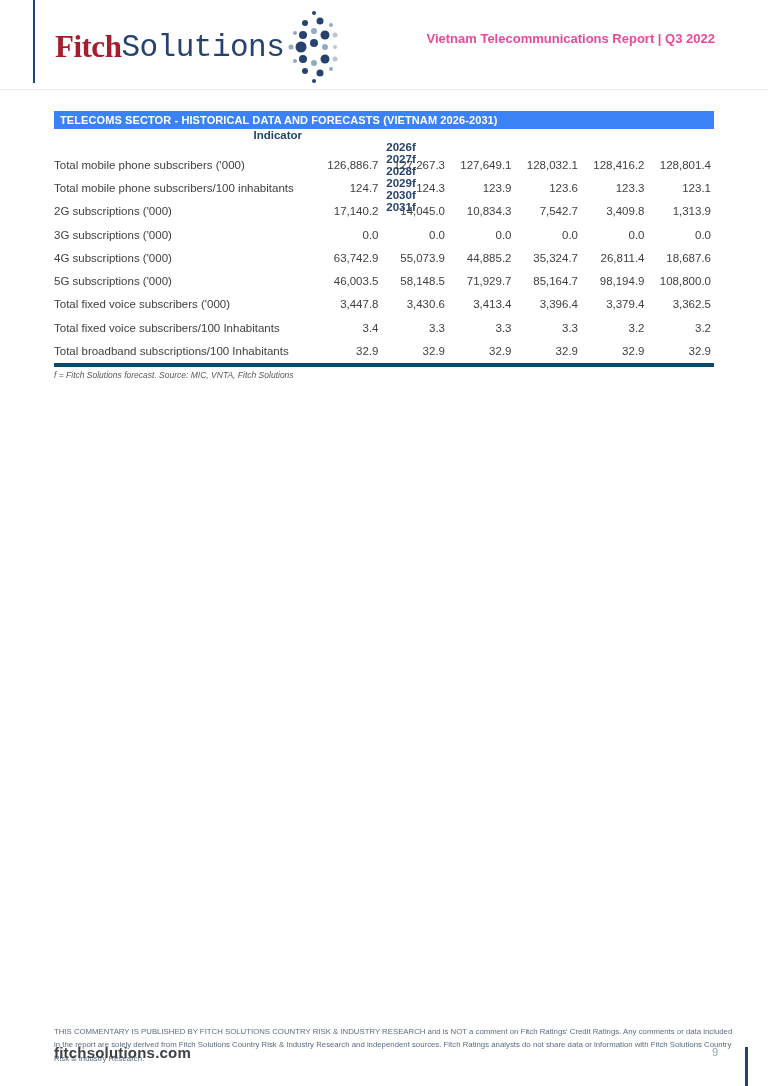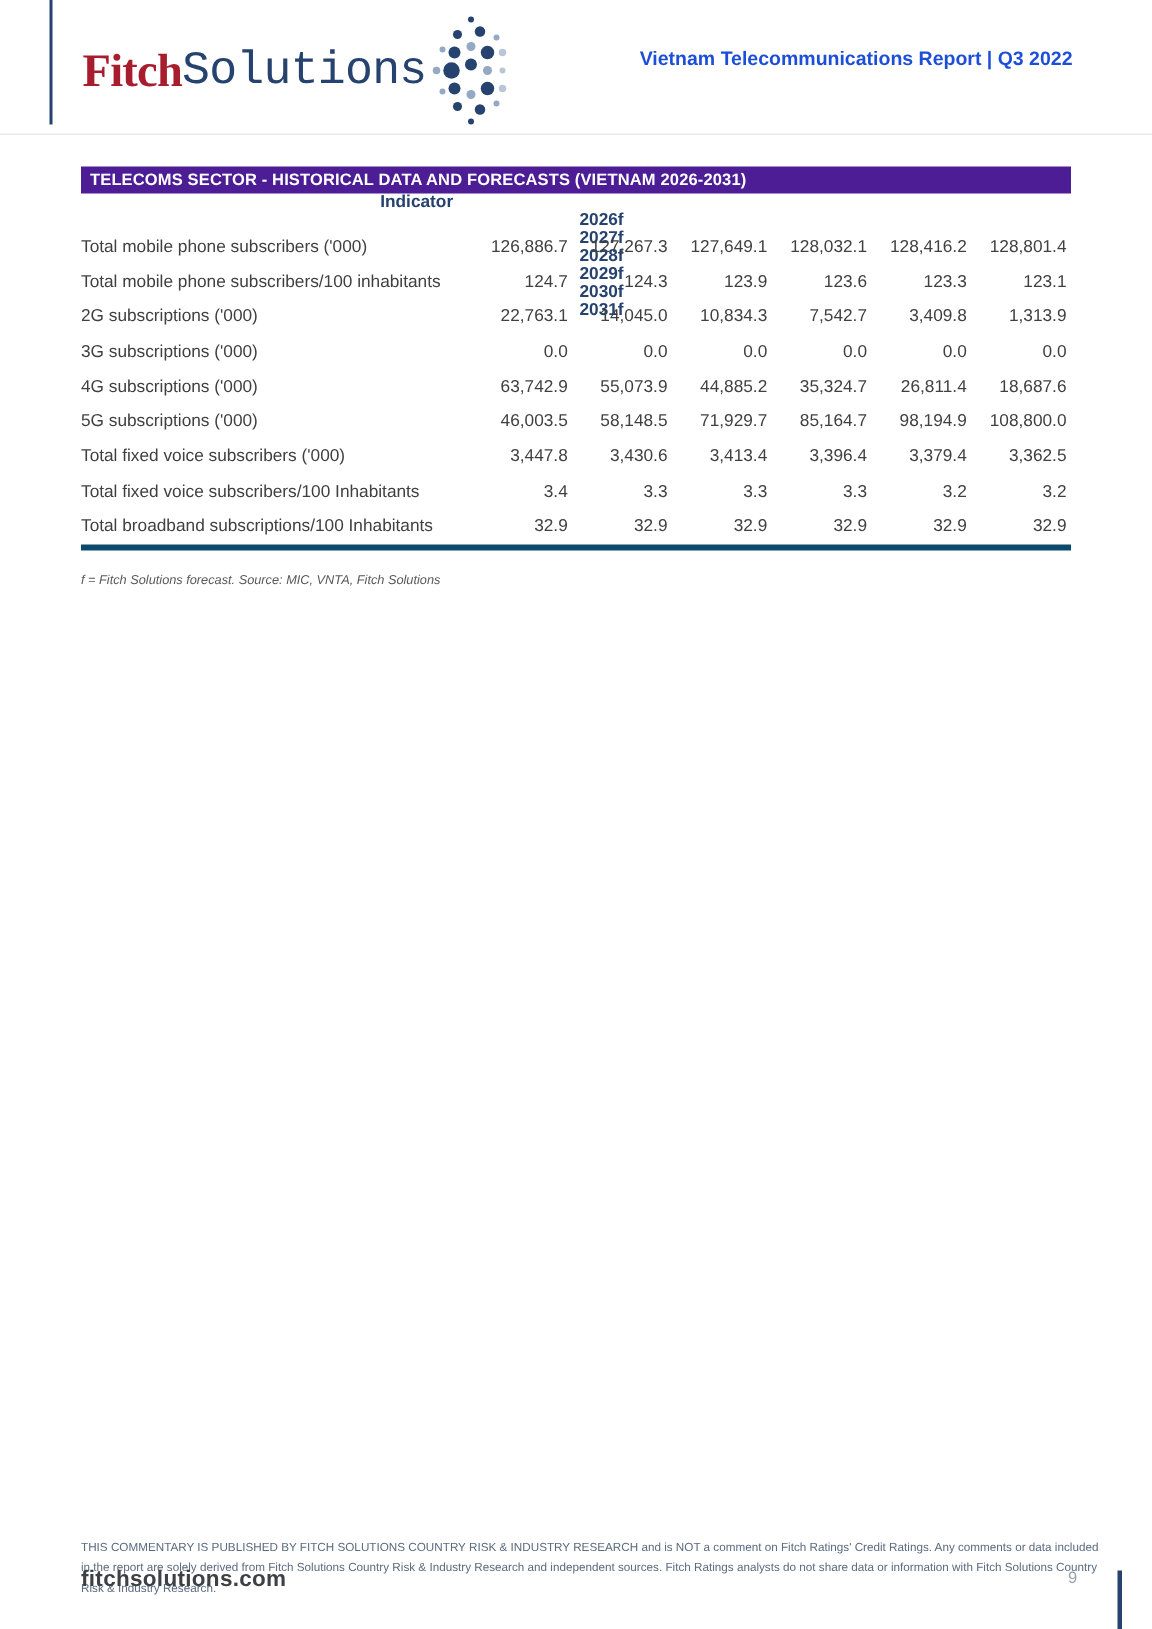--- a/index.html
+++ b/index.html
@@ -8,37 +8,37 @@
     position:relative; width:768px; height:1086px; background:#ffffff;
     font-family:"Liberation Sans", sans-serif; overflow:hidden;
   }
   
   .left-accent { position:absolute; left:33px; top:0; width:2px; height:83px; background:#26426F; }
   
   .logo-wrap { position:absolute; left:55px; top:8px; height:78px; display:flex; align-items:center; }
   .logo-fitch { font-family:"Liberation Serif", serif; font-weight:600; font-size:31px; color:#A81D2D; letter-spacing:-0.5px; }
   .logo-solutions { font-family:Liberation Mono, monospace; font-weight:400; font-size:31px; color:#26426F; letter-spacing:-0.5px; }
   .logo-dots { width:54px; height:76px; margin-left:3px; }
-  .report-title { position:absolute; right:53px; top:31px; font-size:13px; font-weight:bold; color:#1d4ed8; }
+  .report-title { position:absolute; right:53px; top:31px; font-size:13px; font-weight:bold; color:#ec4899; }
   .header-divider { position:absolute; left:0; right:0; top:89px; height:1px; background:#e9e9e9; }
 
   
   .table { position:absolute; left:54px; top:111px; width:660px; }
   .table-titlebar {
-    background:#4c1d95; color:#ffffff; font-weight:bold; font-size:11px;
+    background:#3b82f6; color:#ffffff; font-weight:bold; font-size:11px;
     height:18px; line-height:18px; padding-left:6px; letter-spacing:0.1px;
   }
   .thead { display:flex; align-items:center; height:24px; padding-right:3px;
     color:#26426F; font-weight:bold; font-size:11.5px;flex-direction:column; }
   .trow { display:flex; align-items:center; height:23.3px; padding-right:3px;
     color:#404040; font-size:11.5px; }
   .cl { width:258px; text-align:left; white-space:nowrap; }
   .cv { width:66.5px; text-align:right; white-space:nowrap; }
   .tbody { border-bottom:4px solid #0c4a6e; }
-  .footnote { margin-top:14px; font-size:8.5px; font-style:italic; color:#595959; }
+  .footnote { margin-top:3px; font-size:8.5px; font-style:italic; color:#595959; }
 
   
   .disclaimer {
     position:absolute; left:54px; top:1025px; width:686px;
     font-size:7.8px; line-height:1.72; color:#5B6B80;
   }
   .website { position:absolute; left:54px; top:1044px; font-size:15px; font-weight:bold;
     color:#3D4145; letter-spacing:0.2px; text-decoration:none; }
   .page-number { position:absolute; left:712px; top:1046px; font-size:11px; color:#98A2B0; }
   .footer-accent { position:absolute; left:745px; top:1047px; width:3px; height:39px; background:#26426F; }
@@ -109,21 +109,21 @@
         <div class="cl">Total mobile phone subscribers/100 inhabitants</div>
         <div class="cv">124.7</div>
         <div class="cv">124.3</div>
         <div class="cv">123.9</div>
         <div class="cv">123.6</div>
         <div class="cv">123.3</div>
         <div class="cv">123.1</div>
       </div>
       <div class="trow">
         <div class="cl">2G subscriptions ('000)</div>
-        <div class="cv">22,763.1</div>
+        <div class="cv">17,140.2</div>
         <div class="cv">14,045.0</div>
         <div class="cv">10,834.3</div>
         <div class="cv">7,542.7</div>
         <div class="cv">3,409.8</div>
         <div class="cv">1,313.9</div>
       </div>
       <div class="trow">
         <div class="cl">3G subscriptions ('000)</div>
         <div class="cv">0.0</div>
         <div class="cv">0.0</div>

